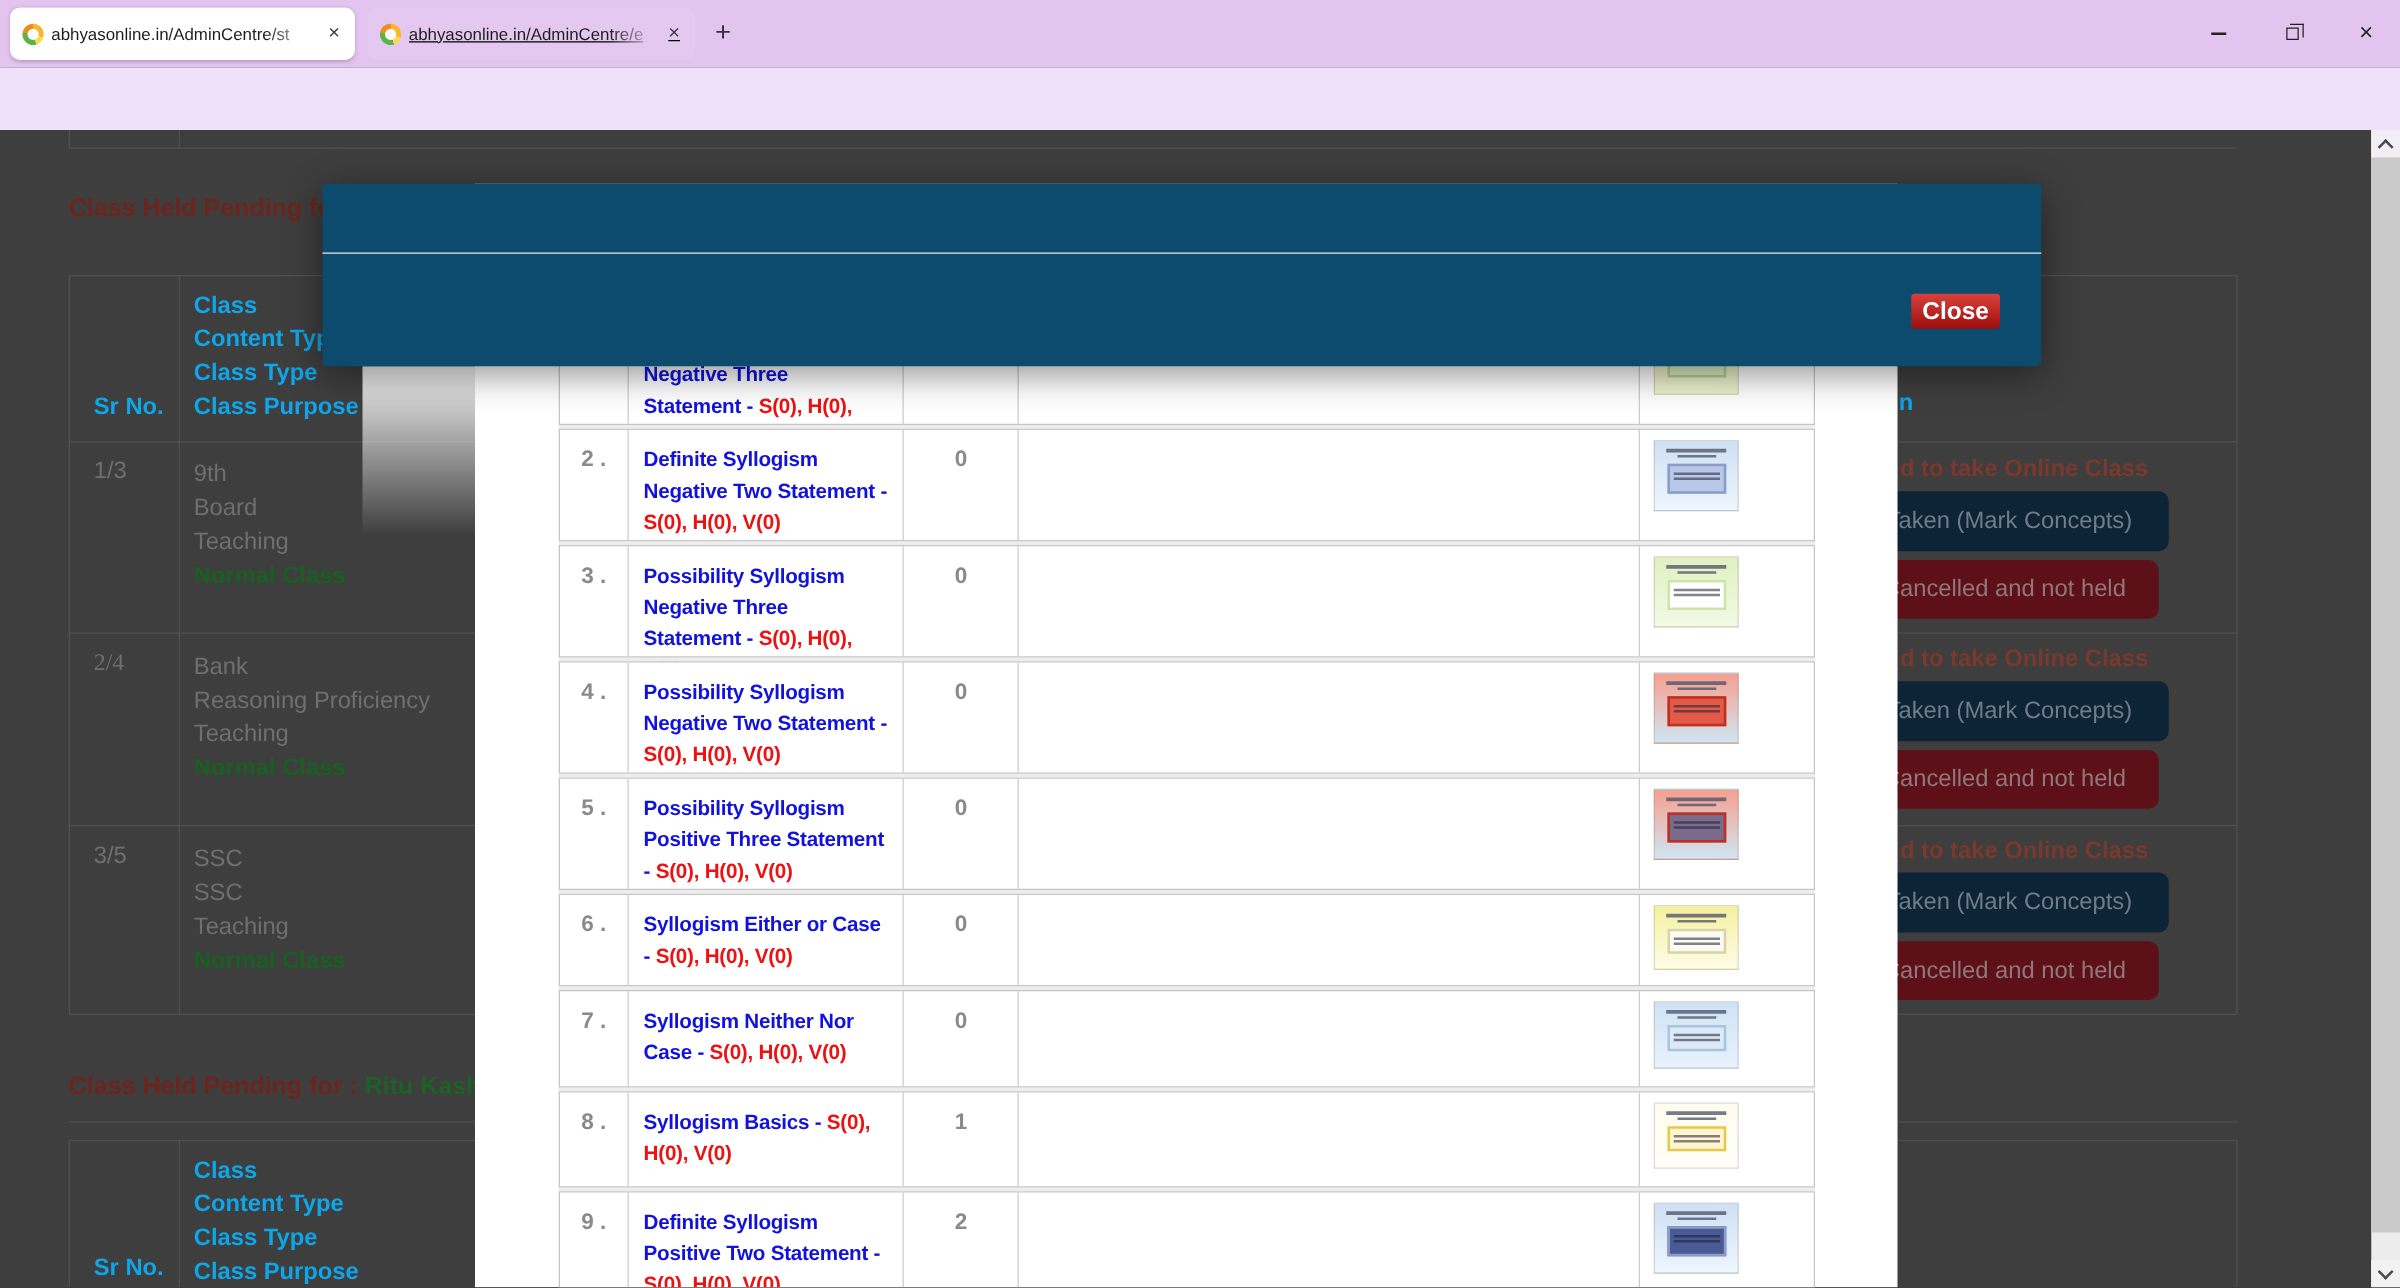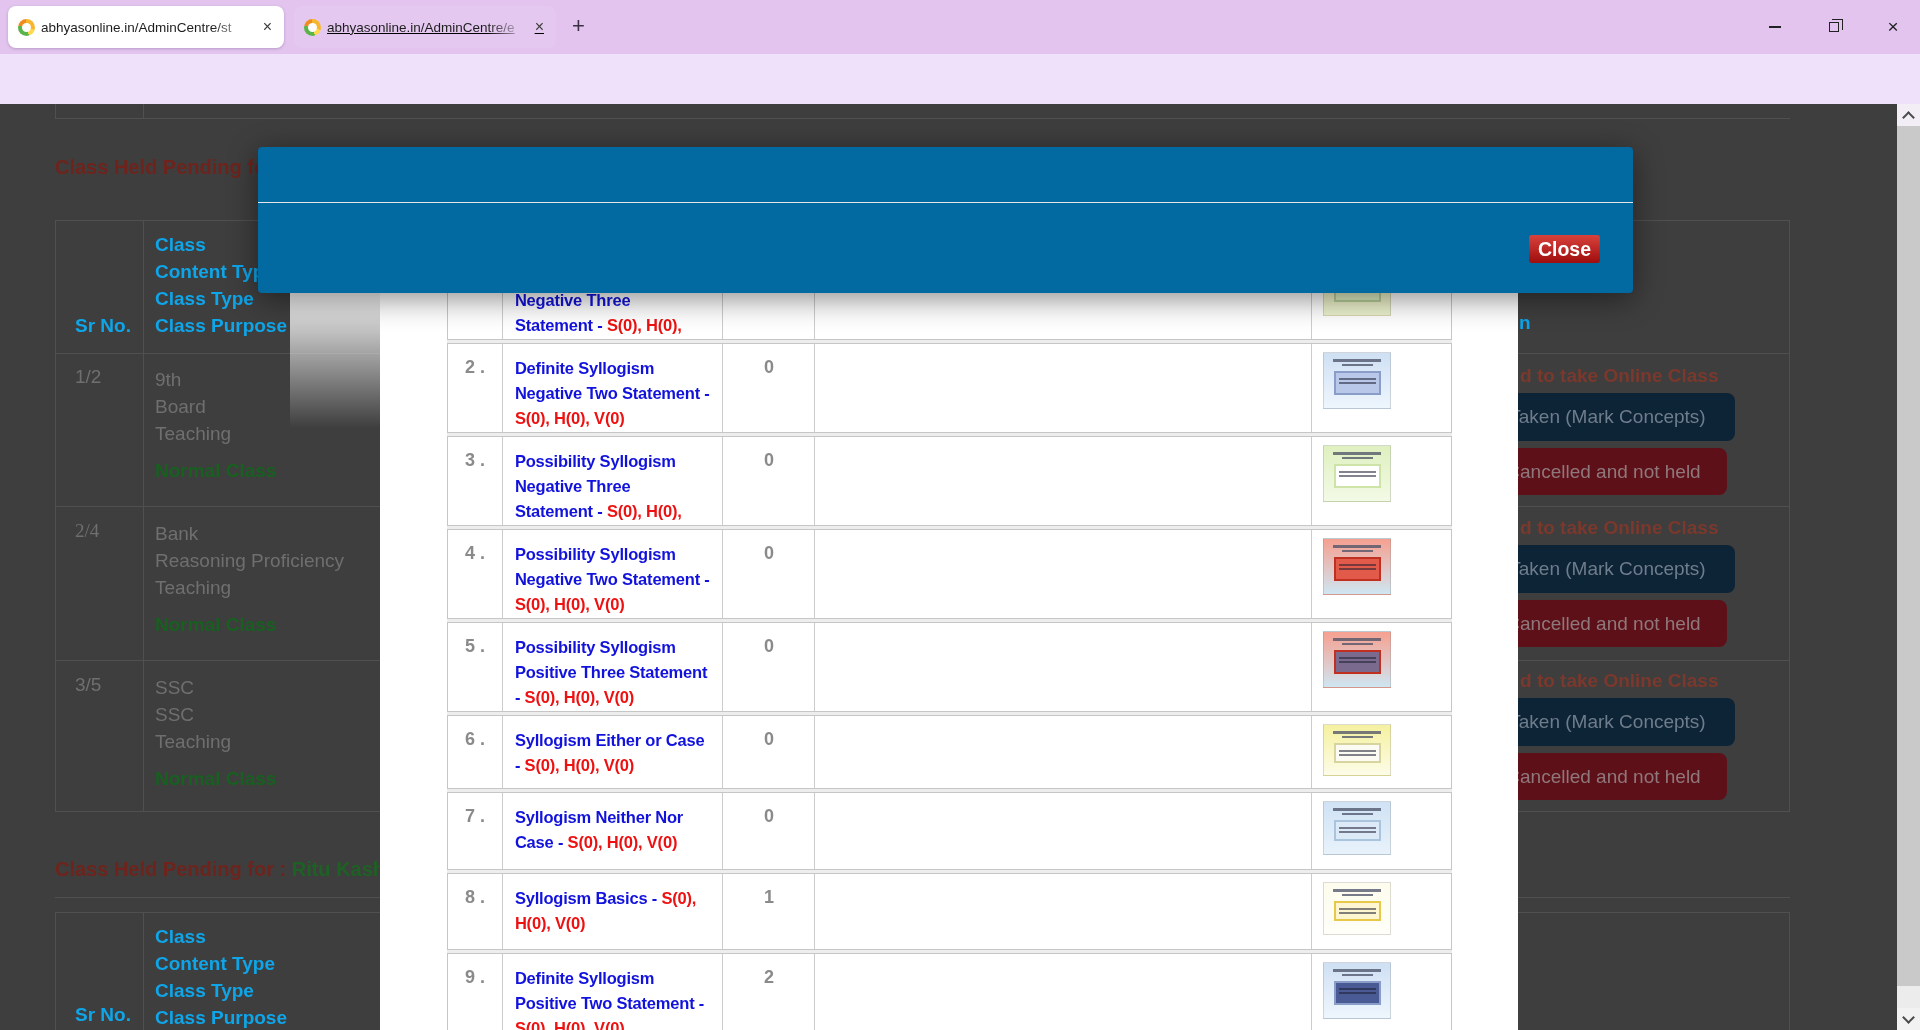--- a/index.html
+++ b/index.html
@@ -48,21 +48,21 @@
   .chev.up{transform:rotate(-135deg);margin-top:4px;} .chev.down{transform:rotate(45deg);margin-bottom:4px;}
 
   
   #page{left:0;top:104px;width:1897px;height:926px;background:#3e3e3e;overflow:hidden;color:#6f6f6f;font-size:19px;}
   #page .abs{position:absolute;}
   .dimline{background:#505050;}
   .dimhead{font-weight:bold;font-size:20px;white-space:nowrap;}
   .dimhead .lbl{color:var(--headred);} .dimhead .name{color:var(--namegreen);}
   .thbold{color:#0ea5e9;font-weight:bold;line-height:27px;}
   .cellline{line-height:27px;color:#6f6f6f;}
-  .purpose{color:var(--purposegreen);font-weight:bold;line-height:27px;margin-top:10px;}
+  .purpose{color:var(--purposegreen);font-weight:bold;line-height:27px;}
   .srcell{color:#6f6f6f;}
   .act-head{color:#7b382c;font-weight:bold;white-space:nowrap;}
   .btn-navy{background:var(--navydim);border-radius:8px;color:#6e7d8c;font-size:19px;display:flex;align-items:center;justify-content:center;white-space:nowrap;}
   .btn-red{background:var(--reddim);border-radius:8px;color:#8f787c;font-size:19px;display:flex;align-items:center;justify-content:center;white-space:nowrap;}
 
   
   #panel{left:380px;top:147px;width:1138px;height:883px;background:#ffffff;z-index:5;overflow:hidden;}
   #ctable{position:absolute;left:67px;top:103px;width:1005px;height:800px;background:#ededed;}
   .crow{position:absolute;left:0;width:1005px;background:#ffffff;border:1px solid #c6c6c6;display:flex;}
   .c-num{width:55px;border-right:1px solid #cccccc;text-align:center;padding-top:13px;color:#8a8a8a;font-weight:bold;font-size:18px;}
@@ -71,21 +71,21 @@
   .c-count{width:92px;border-right:1px solid #cccccc;text-align:center;padding-top:13px;color:#8a8a8a;font-weight:bold;font-size:18px;}
   .c-blank{width:498px;border-right:1px solid #cccccc;}
   .c-thumb{width:139px;position:relative;}
   .thumb{position:absolute;left:11px;top:8px;width:68px;height:57px;background:linear-gradient(var(--a),var(--b));border:1px solid rgba(120,120,120,.25);padding:4px 5px 0 5px;}
   .thumb .tl{height:2.5px;background:#4a4f66;opacity:.75;margin:2px auto 0 auto;}
   .thumb .tl.w1{width:85%;} .thumb .tl.w2{width:55%;}
   .thumb .tb{margin:5px auto 0 auto;width:84%;height:24px;background:var(--c);border:2px solid var(--d);padding:2px 3px 0 3px;}
   .thumb .bl{height:2px;background:rgba(30,30,50,.55);margin-top:2.5px;}
 
   
-  #modal{left:258px;top:147px;width:1375px;height:146px;background:#0369a1;border-radius:4px;z-index:10;box-shadow:0 6px 30px rgba(0,0,0,.45);}
+  #modal{left:258px;top:147px;width:1375px;height:146px;background:#0c4a6e;border-radius:4px;z-index:10;box-shadow:0 6px 30px rgba(0,0,0,.45);}
   #modal-divider{position:absolute;left:0;top:55px;width:100%;height:1px;background:#e7e7e7;}
   #modal-close{position:absolute;right:33px;top:88px;height:28px;padding:0 9px;background:linear-gradient(var(--close1),var(--close2));
     color:#ffffff;font-weight:bold;font-size:19.5px;line-height:27px;border-radius:3px;border:none;}
   #modal-glow{left:290px;top:293px;width:90px;height:135px;background:linear-gradient(rgba(255,255,255,.95),rgba(255,255,255,0));z-index:6;}
 </style>
 </head>
 <body>
 
 <div id="app" style="--close1: #d8423c; --close2: #9e0d0d; --linkblue: #1212dd; --statred: #ee1111; --headred: #6e241c; --namegreen: #1d6124; --purposegreen: #176020; --navydim: #0d2336; --reddim: #5e1019; --circle: #13293c;">
 
@@ -166,21 +166,21 @@
 
     <div class="abs thbold" style="left:75px;top:208px;">Sr No.</div>
     <div class="abs" style="left:155px;top:127px;">
       <div class="thbold">Class</div>
       <div class="thbold">Content Type</div>
       <div class="thbold">Class Type</div>
       <div class="thbold">Class Purpose</div>
     </div>
     <div class="abs thbold" style="left:1519px;top:205px;">n</div>
 
-    <div class="abs srcell" style="left:75px;top:262px;">1/2</div>
+    <div class="abs srcell" style="left:75px;top:262px;">1/3</div>
     <div class="abs" style="left:155px;top:262px;">
       <div class="cellline">9th</div>
       <div class="cellline">Board</div>
       <div class="cellline">Teaching</div>
       <div class="purpose">Normal Class</div>
     </div>
     <div class="abs srcell" style="left:75px;top:416px;font-family:Liberation Serif, serif;">2/4</div>
     <div class="abs" style="left:155px;top:416px;">
       <div class="cellline">Bank</div>
       <div class="cellline">Reasoning Proficiency</div>

